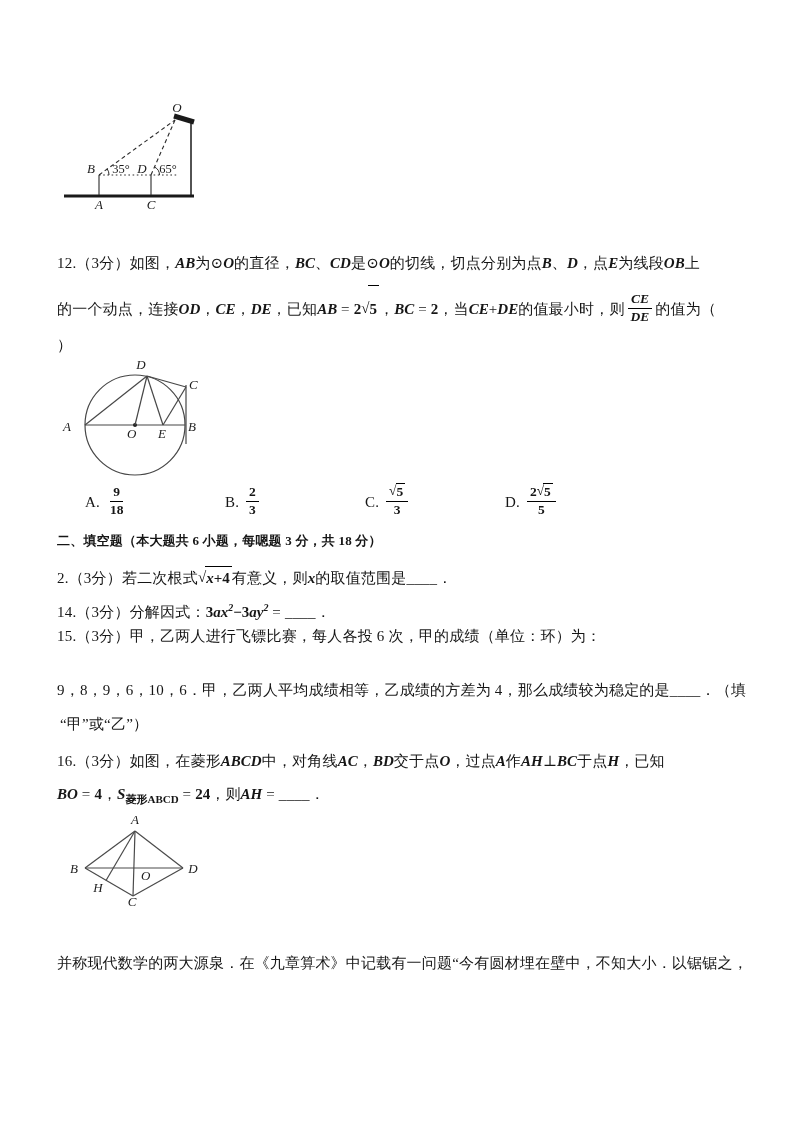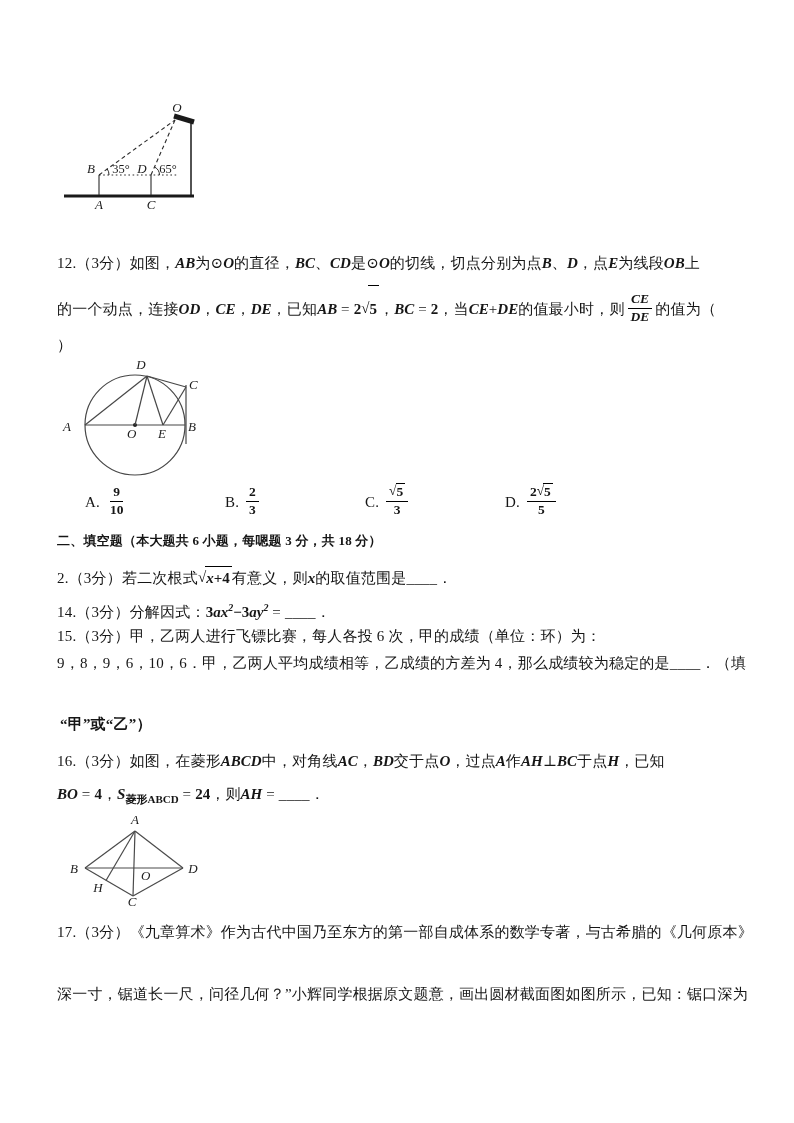--- a/index.html
+++ b/index.html
@@ -84,57 +84,56 @@
     <text class="flab" x="69" y="82">O</text>
     <text class="flab" x="100" y="82">E</text>
     <text class="flab" x="130" y="75">B</text>
     <text class="flab" x="83" y="13" text-anchor="middle">D</text>
     <text class="flab" x="131" y="33">C</text>
   </svg>
 
   <div class="line optrow tall" style="left:85px;top:477px;">
     <span class="opt"><span class="txt">A. </span><span class="frac">
           <span class="fnum"><span class="b">9</span></span>
-          <span class="fden"><span class="b">10</span></span>
+          <span class="fden"><span class="b">18</span></span>
         </span></span><span class="opt"><span class="txt">B. </span><span class="frac">
           <span class="fnum"><span class="b">2</span></span>
           <span class="fden"><span class="b">3</span></span>
         </span></span><span class="opt"><span class="txt">C. </span><span class="frac">
           <span class="fnum"><span class="sqrt"><span class="rad">√</span><span class="rand"><span class="b">5</span></span></span></span>
           <span class="fden"><span class="b">3</span></span>
         </span></span><span class="opt"><span class="txt">D. </span><span class="frac">
           <span class="fnum"><span class="b">2</span><span class="sqrt"><span class="rad">√</span><span class="rand"><span class="b">5</span></span></span></span>
           <span class="fden"><span class="b">5</span></span>
         </span></span>
   </div>
 
   <div class="line bold" style="left:57px;top:529px;font-size:13px;">二、填空题（本大题共 6 小题，每嗯题 3 分，共 18 分）</div>
 
   <div class="line" style="left:57px;top:566px;"><span class="txt">2.（3分）若二次根式</span><span class="sqrt"><span class="rad">√</span><span class="rand"><span class="m">x</span><span class="b">+4</span></span></span><span class="txt">有意义，则</span><span class="m">x</span><span class="txt">的取值范围是____．</span></div>
   <div class="line" style="left:57px;top:596px;"><span class="txt">14.（3分）分解因式：</span><span class="b">3</span><span class="m">ax</span><span class="sup">2</span><span class="b">−3</span><span class="m">ay</span><span class="sup">2</span><span class="txt"> = ____．</span></div>
 
   <div class="line" style="left:57px;top:625px;">15.（3分）甲，乙两人进行飞镖比赛，每人各投 6 次，甲的成绩（单位：环）为：</div>
-  <div class="line" style="left:57px;top:652px;">9，8，9，6，10，6．甲，乙两人平均成绩相等，乙成绩的方差为 4，那么成绩较为稳定的是____．（填</div>
-  <div class="line" style="left:60px;top:713px;font-weight:bold;">“甲”或“乙”）</div>
+  <div class="line" style="left:57px;top:679px;">9，8，9，6，10，6．甲，乙两人平均成绩相等，乙成绩的方差为 4，那么成绩较为稳定的是____．（填</div>
+  <div class="line" style="left:60px;top:713px;">“甲”或“乙”）</div>
 
   <div class="line" style="left:57px;top:750px;"><span class="txt">16.（3分）如图，在菱形</span><span class="m">ABCD</span><span class="txt">中，对角线</span><span class="m">AC</span><span class="txt">，</span><span class="m">BD</span><span class="txt">交于点</span><span class="m">O</span><span class="txt">，过点</span><span class="m">A</span><span class="txt">作</span><span class="m">AH</span><span class="txt">⊥</span><span class="m">BC</span><span class="txt">于点</span><span class="m">H</span><span class="txt">，已知</span></div>
   <div class="line" style="left:57px;top:783px;"><span class="m">BO</span><span class="txt"> = </span><span class="b">4</span><span class="txt">，</span><span class="m">S</span><span class="msub">菱形ABCD</span><span class="txt"> = </span><span class="b">24</span><span class="txt">，则</span><span class="m">AH</span><span class="txt"> = ____．</span></div>
 
   <svg style="left:58px;top:812px;" width="165" height="96" viewBox="0 0 165 96">
     <line x1="77" y1="19" x2="27" y2="56" stroke="#4a4a4a" stroke-width="1.2"></line>
     <line x1="27" y1="56" x2="75" y2="84" stroke="#4a4a4a" stroke-width="1.2"></line>
     <line x1="75" y1="84" x2="125" y2="56" stroke="#4a4a4a" stroke-width="1.2"></line>
     <line x1="125" y1="56" x2="77" y2="19" stroke="#4a4a4a" stroke-width="1.2"></line>
     <line x1="77" y1="19" x2="75" y2="84" stroke="#4a4a4a" stroke-width="1.2"></line>
     <line x1="27" y1="56" x2="125" y2="56" stroke="#4a4a4a" stroke-width="1.2"></line>
     <line x1="77" y1="19" x2="48" y2="68.5" stroke="#4a4a4a" stroke-width="1.2"></line>
     <text class="flab" x="77" y="12" text-anchor="middle">A</text>
     <text class="flab" x="16" y="61" text-anchor="middle">B</text>
     <text class="flab" x="135" y="61" text-anchor="middle">D</text>
     <text class="flab" x="83" y="68">O</text>
     <text class="flab" x="40" y="80" text-anchor="middle">H</text>
     <text class="flab" x="74" y="94" text-anchor="middle">C</text>
   </svg>
 
-  <div class="line" style="left:57px;top:921px;">17.（3分）《九章算术》作为古代中国乃至东方的第一部自成体系的数学专著，与古希腊的《几何原本》</div>
-  <div class="line" style="left:57px;top:983px;">深一寸，锯道长一尺，问径几何？”小辉同学根据原文题意，画出圆材截面图如图所示，已知：锯口深为</div>
+  <div class="line" style="left:57px;top:952px;">并称现代数学的两大源泉．在《九章算术》中记载有一问题“今有圆材埋在壁中，不知大小．以锯锯之，</div>
 
 </div>
 
 </body></html>

